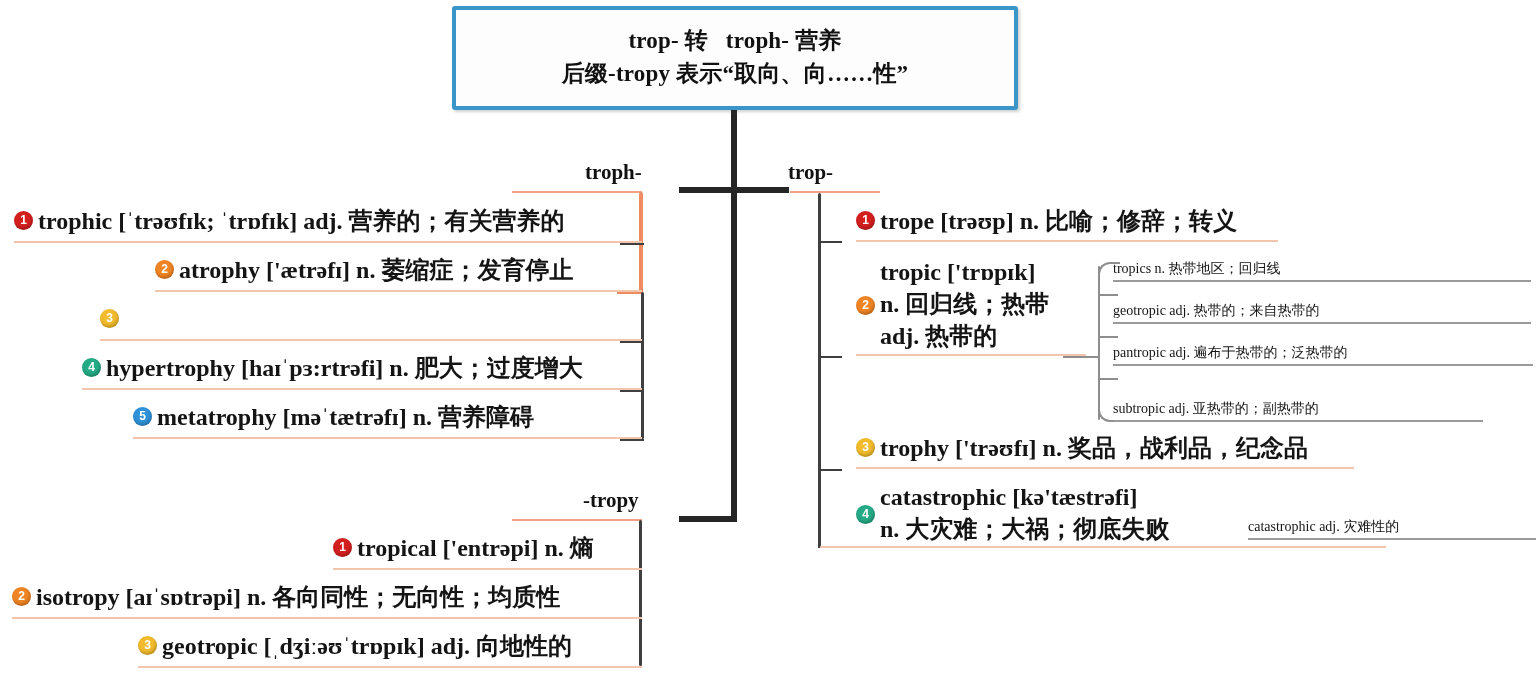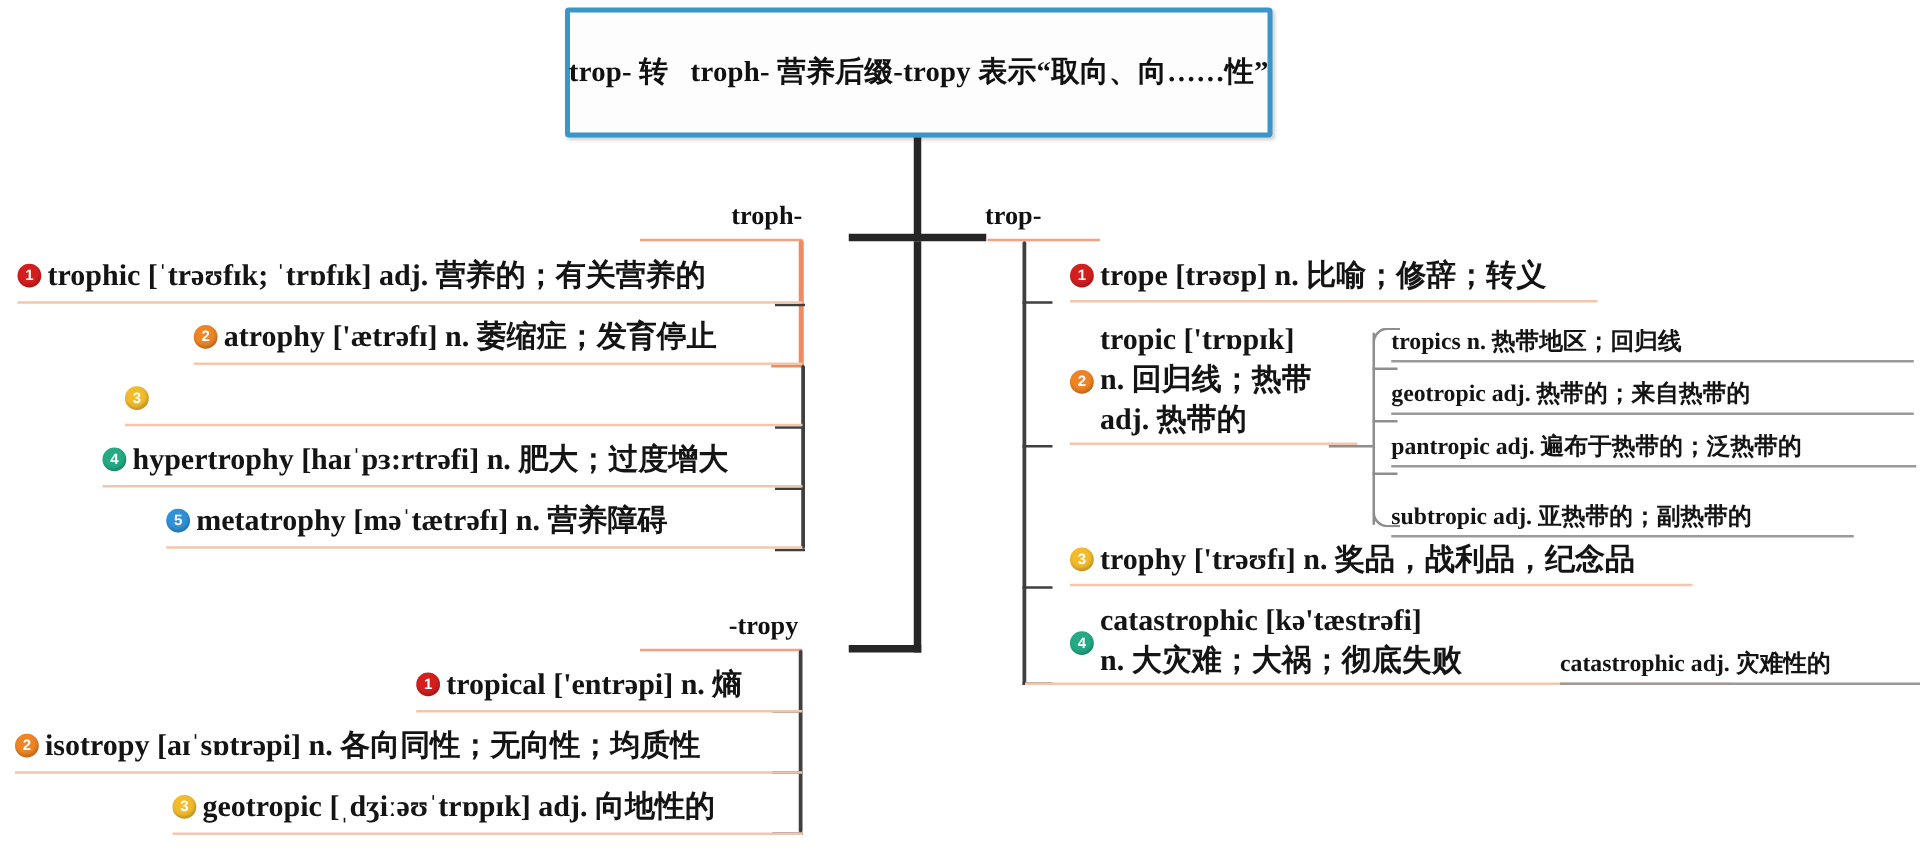--- a/index.html
+++ b/index.html
@@ -23,21 +23,21 @@
     position: absolute;
     left: 452px;
     top: 6px;
     width: 566px;
     height: 104px;
     border: 4px solid #3a96c8;
     border-radius: 3px;
     background: #fdfdfd;
     box-shadow: 2px 2px 3px rgba(120,120,120,0.35);
     display: flex;
-    flex-direction: row;
+    flex-direction: column;
     align-items: center;
     justify-content: center;
     box-sizing: border-box;
   }
   .root-line {
     font-weight: bold;
     font-size: 23px;
     color: #111111;
     line-height: 1.42;
     white-space: pre;
@@ -95,22 +95,22 @@
     font-weight: bold;
     font-size: 24px;
     color: #141414;
     line-height: 1.33;
     white-space: nowrap;
   }
 
   
   .subitem {
     position: absolute;
-    font-weight: bold;
-    font-size: 19px;
+    font-weight: normal;
+    font-size: 14px;
     color: #141414;
     white-space: nowrap;
     border-bottom: 2px solid #9a9a9a;
     box-sizing: border-box;
     padding-bottom: 2px;
   }
 
   
   .brk {
     position: absolute;

